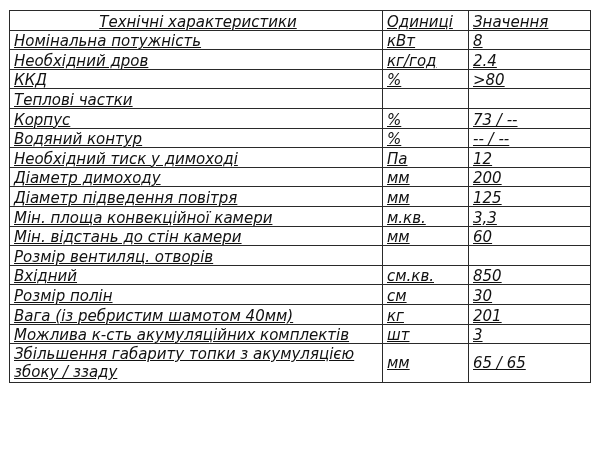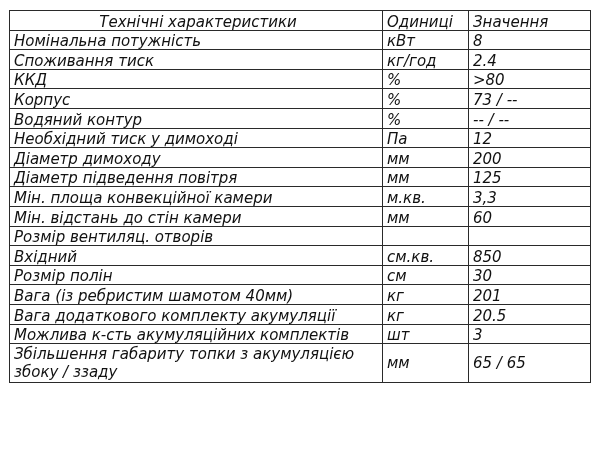--- a/index.html
+++ b/index.html
@@ -1,19 +1,19 @@
 <!DOCTYPE html>
 <html><head>
 <meta charset="utf-8">
 <style>
   html, body { margin:0; padding:0; background:#ffffff; }
   body { width:600px; height:455px; position:relative; overflow:hidden;
          font-family:"DejaVu Sans", sans-serif; color:#111; }
   #specs { position:absolute; left:9px; top:10px; width:581px;
-           border-collapse:collapse; table-layout:fixed; }
+           border-collapse:collapse; table-layout:fixed;text-decoration:underline; }
   #specs td, #specs th { border:1px solid #2a2a2a; padding:0 0 0 4px;
            font-style:italic; font-weight:normal; font-size:15px;
            height:18.6px; line-height:16px; text-align:left;
            white-space:nowrap; overflow:hidden; vertical-align:bottom; }
   #specs th.c1 { text-align:center; }
   #specs td.tall { height:38px; white-space:normal; line-height:18px; vertical-align:middle; }
   #specs td.tallc { vertical-align:middle; }
   col.c1 { width:373px; } col.c2 { width:86px; } col.c3 { width:122px; }
 </style>
 </head>
@@ -32,28 +32,33 @@
       <th>Значення</th>
     </tr>
   </thead>
   <tbody id="tbody">
       <tr>
         <td>Номінальна потужність</td>
         <td>кВт</td>
         <td>8</td>
       </tr>
       <tr>
-        <td>Споживання тиск</td>
+        <td>Необхідний дров</td>
         <td>кг/год</td>
         <td>2.4</td>
       </tr>
       <tr>
         <td>ККД</td>
         <td>%</td>
         <td>&gt;80</td>
+      </tr>
+      <tr>
+        <td>Теплові частки</td>
+        <td></td>
+        <td></td>
       </tr>
       <tr>
         <td>Корпус</td>
         <td>%</td>
         <td>73 / --</td>
       </tr>
       <tr>
         <td>Водяний контур</td>
         <td>%</td>
         <td>-- / --</td>
@@ -97,25 +102,20 @@
         <td>Розмір полін</td>
         <td>см</td>
         <td>30</td>
       </tr>
       <tr>
         <td>Вага (із ребристим шамотом 40мм)</td>
         <td>кг</td>
         <td>201</td>
       </tr>
       <tr>
-        <td>Вага додаткового комплекту акумуляції</td>
-        <td>кг</td>
-        <td>20.5</td>
-      </tr>
-      <tr>
         <td>Можлива к-сть акумуляційних комплектів</td>
         <td>шт</td>
         <td>3</td>
       </tr>
       <tr>
         <td class="tall">Збільшення габариту топки з акумуляцією збоку / ззаду</td>
         <td class="tallc">мм</td>
         <td class="tallc">65 / 65</td>
       </tr>
     </tbody>

